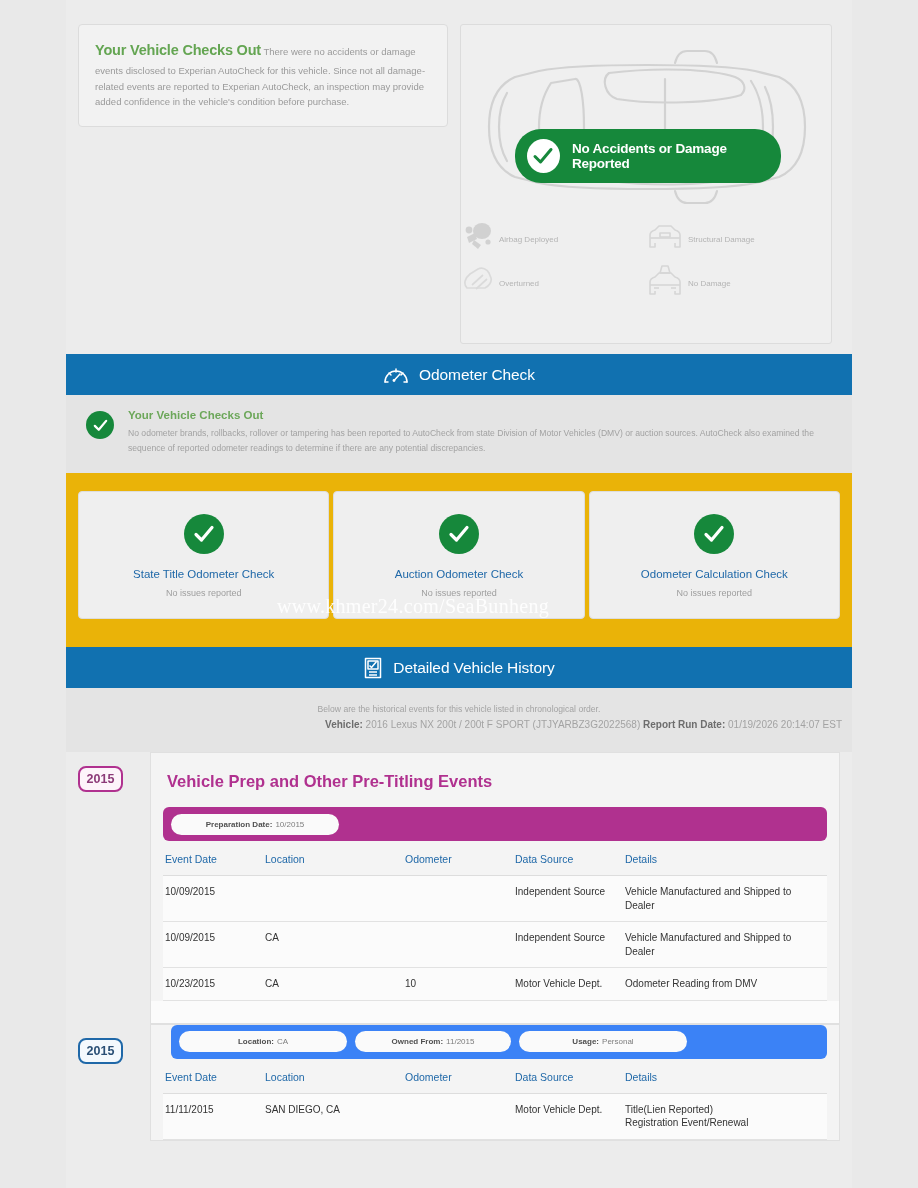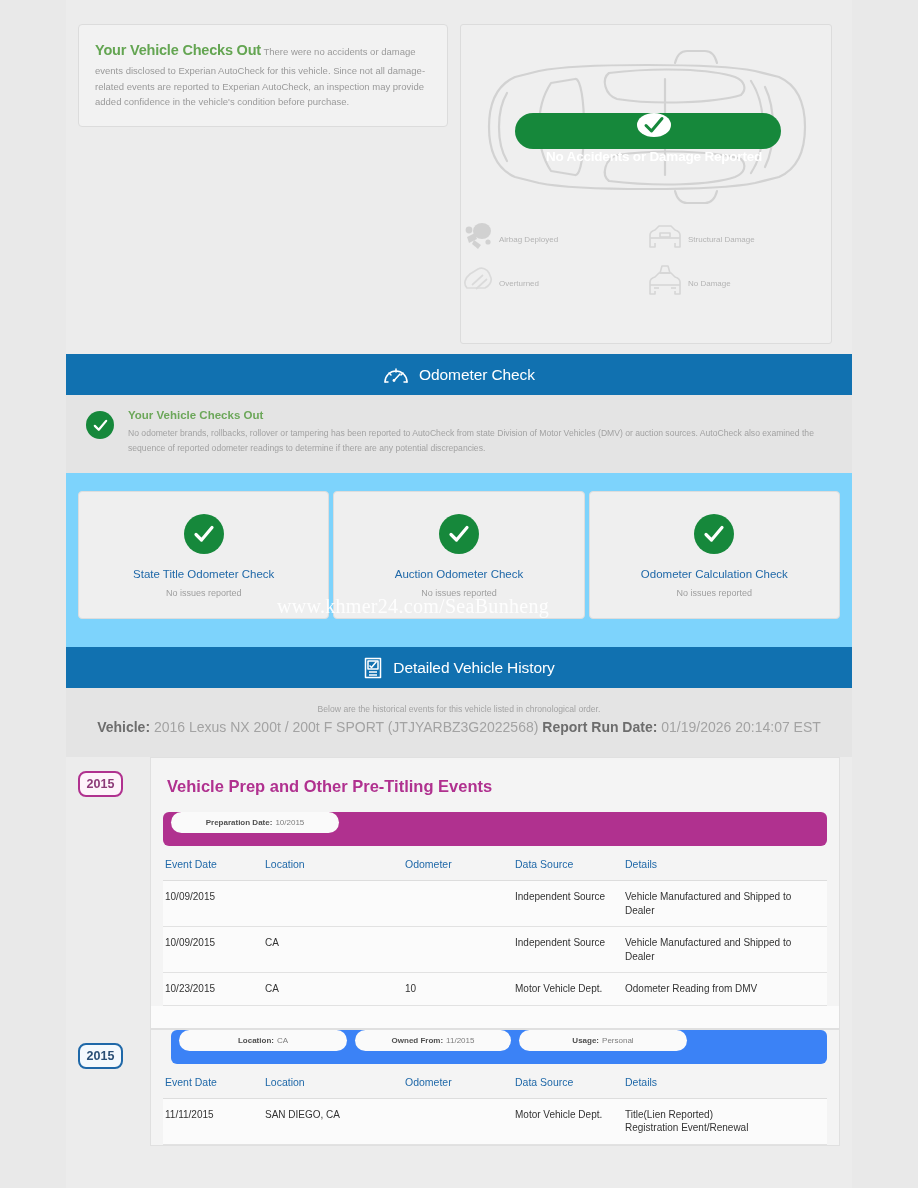--- a/index.html
+++ b/index.html
@@ -57,30 +57,29 @@
     background: #efefef;
     border: 1px solid #dcdcdc;
     border-radius: 3px;
     height: 320px;
     position: relative;
   }
   .car-svg { position: absolute; left: 18px; top: 12px; }
   .banner {
     position: absolute;
     left: 54px;
-    top: 88px;
+    top: 104px;
     width: 266px;
-    height: 36px;
+    height: 54px;
     background: #16883b;
     border-radius: 26px;
     display: flex;
     align-items: center;
     padding-left: 12px;
     gap: 12px;
-    flex-direction: column;
   }
   .banner-check {
     width: 34px; height: 34px;
     border-radius: 50%;
     background: #ffffff;
     display: flex; align-items: center; justify-content: center;
   }
   .banner-check svg { display: block; }
   .banner-text {
     color: #ffffff;
@@ -149,21 +148,21 @@
     font-size: 8.6px;
     line-height: 1.7;
     max-width: 700px;
   }
 
   
   .cards {
     display: flex;
     gap: 4px;
     padding: 18px 12px 28px 12px;
-    background: #7dd3fc;
+    background: #eab308;
   }
   .card {
     flex: 1;
     background: #efefef;
     border: 1px solid #dddddd;
     border-radius: 4px;
     padding: 22px 10px 20px 10px;
     text-align: center;
   }
   .card-check {
@@ -188,22 +187,23 @@
     background: #e4e4e4;
     text-align: center;
     padding: 16px 10px 22px 10px;
   }
   .hist-line1 {
     font-size: 8.6px;
     color: #a3a3a3;
     margin-bottom: 5px;
   }
   .hist-line2 {
-    font-size: 14px;
+    font-size: 10px;
     color: #a3a3a3;
+    text-align: right;
   }
   .hist-line2 b { color: #6d6d6d; }
 
   
   .timeline {
     position: relative;
     padding: 0 12px 0 12px;
     background: #ececec;
   }
   .rail {
@@ -249,20 +249,21 @@
     padding: 19px 16px 16px 16px;
   }
   .event-card h3.magenta { color: #b0318f; }
   .event-card h3.blue { color: #2a4f75; }
 
   .pill-bar {
     margin: 0 12px;
     border-radius: 6px;
     height: 34px;
     display: flex;
+    align-items: center;
     gap: 8px;
     padding: 0 8px;
   }
   .pill-bar.magenta { background: #b0318f; }
   .pill-bar.blue { background: #3b82f6; margin-left: 20px; }
   .pill {
     background: #fafafa;
     border-radius: 17px;
     height: 21px;
     display: flex;

